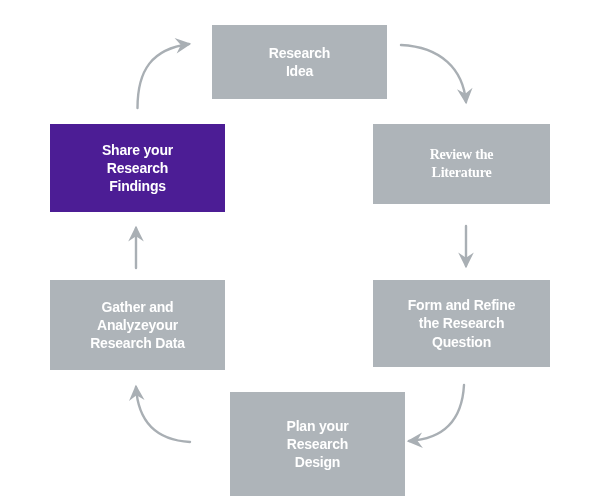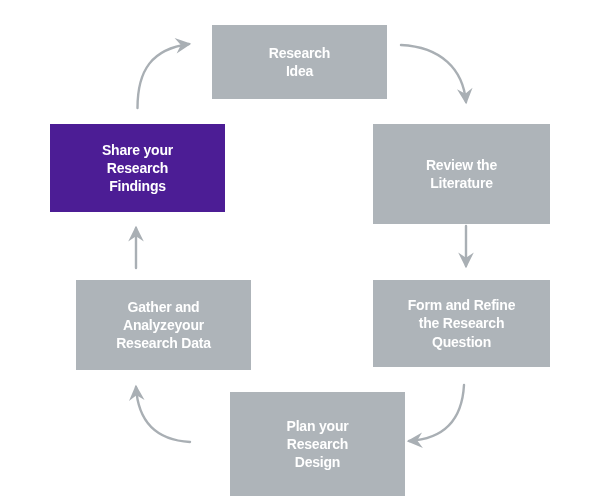--- a/index.html
+++ b/index.html
@@ -42,24 +42,24 @@
   }
   .node .label {
     display: block;
     width: 100%;
   }
   .node-gray  { background: #aeb4b9; }
   .node-accent{ background: #4c1d95; }
 
   
   #node-research-idea      { left: 212px; top: 25px;  width: 175px; height: 74px; }
-  #node-review-literature  { left: 373px; top: 124px; width: 177px; height: 100px; }
+  #node-review-literature  { left: 373px; top: 124px; width: 177px; height: 80px; font-family: Liberation Serif, serif; }
   #node-form-refine        { left: 373px; top: 280px; width: 177px; height: 87px; }
   #node-plan-design        { left: 230px; top: 392px; width: 175px; height: 104px; }
-  #node-gather-analyze     { left: 50px;  top: 280px; width: 175px; height: 90px; margin-left: 26px; }
+  #node-gather-analyze     { left: 50px;  top: 280px; width: 175px; height: 90px; }
   #node-share-findings     { left: 50px;  top: 124px; width: 175px; height: 88px; }
 </style>
 </head>
 <body>
 
 <div id="canvas">
 
   <svg class="arrow-layer" viewBox="0 0 601 501" width="601" height="501" aria-hidden="true">
     <defs>
       <marker id="ah-open" viewBox="0 0 12 12" refX="9.5" refY="6" markerWidth="7.5" markerHeight="7.5" orient="auto-start-reverse">

